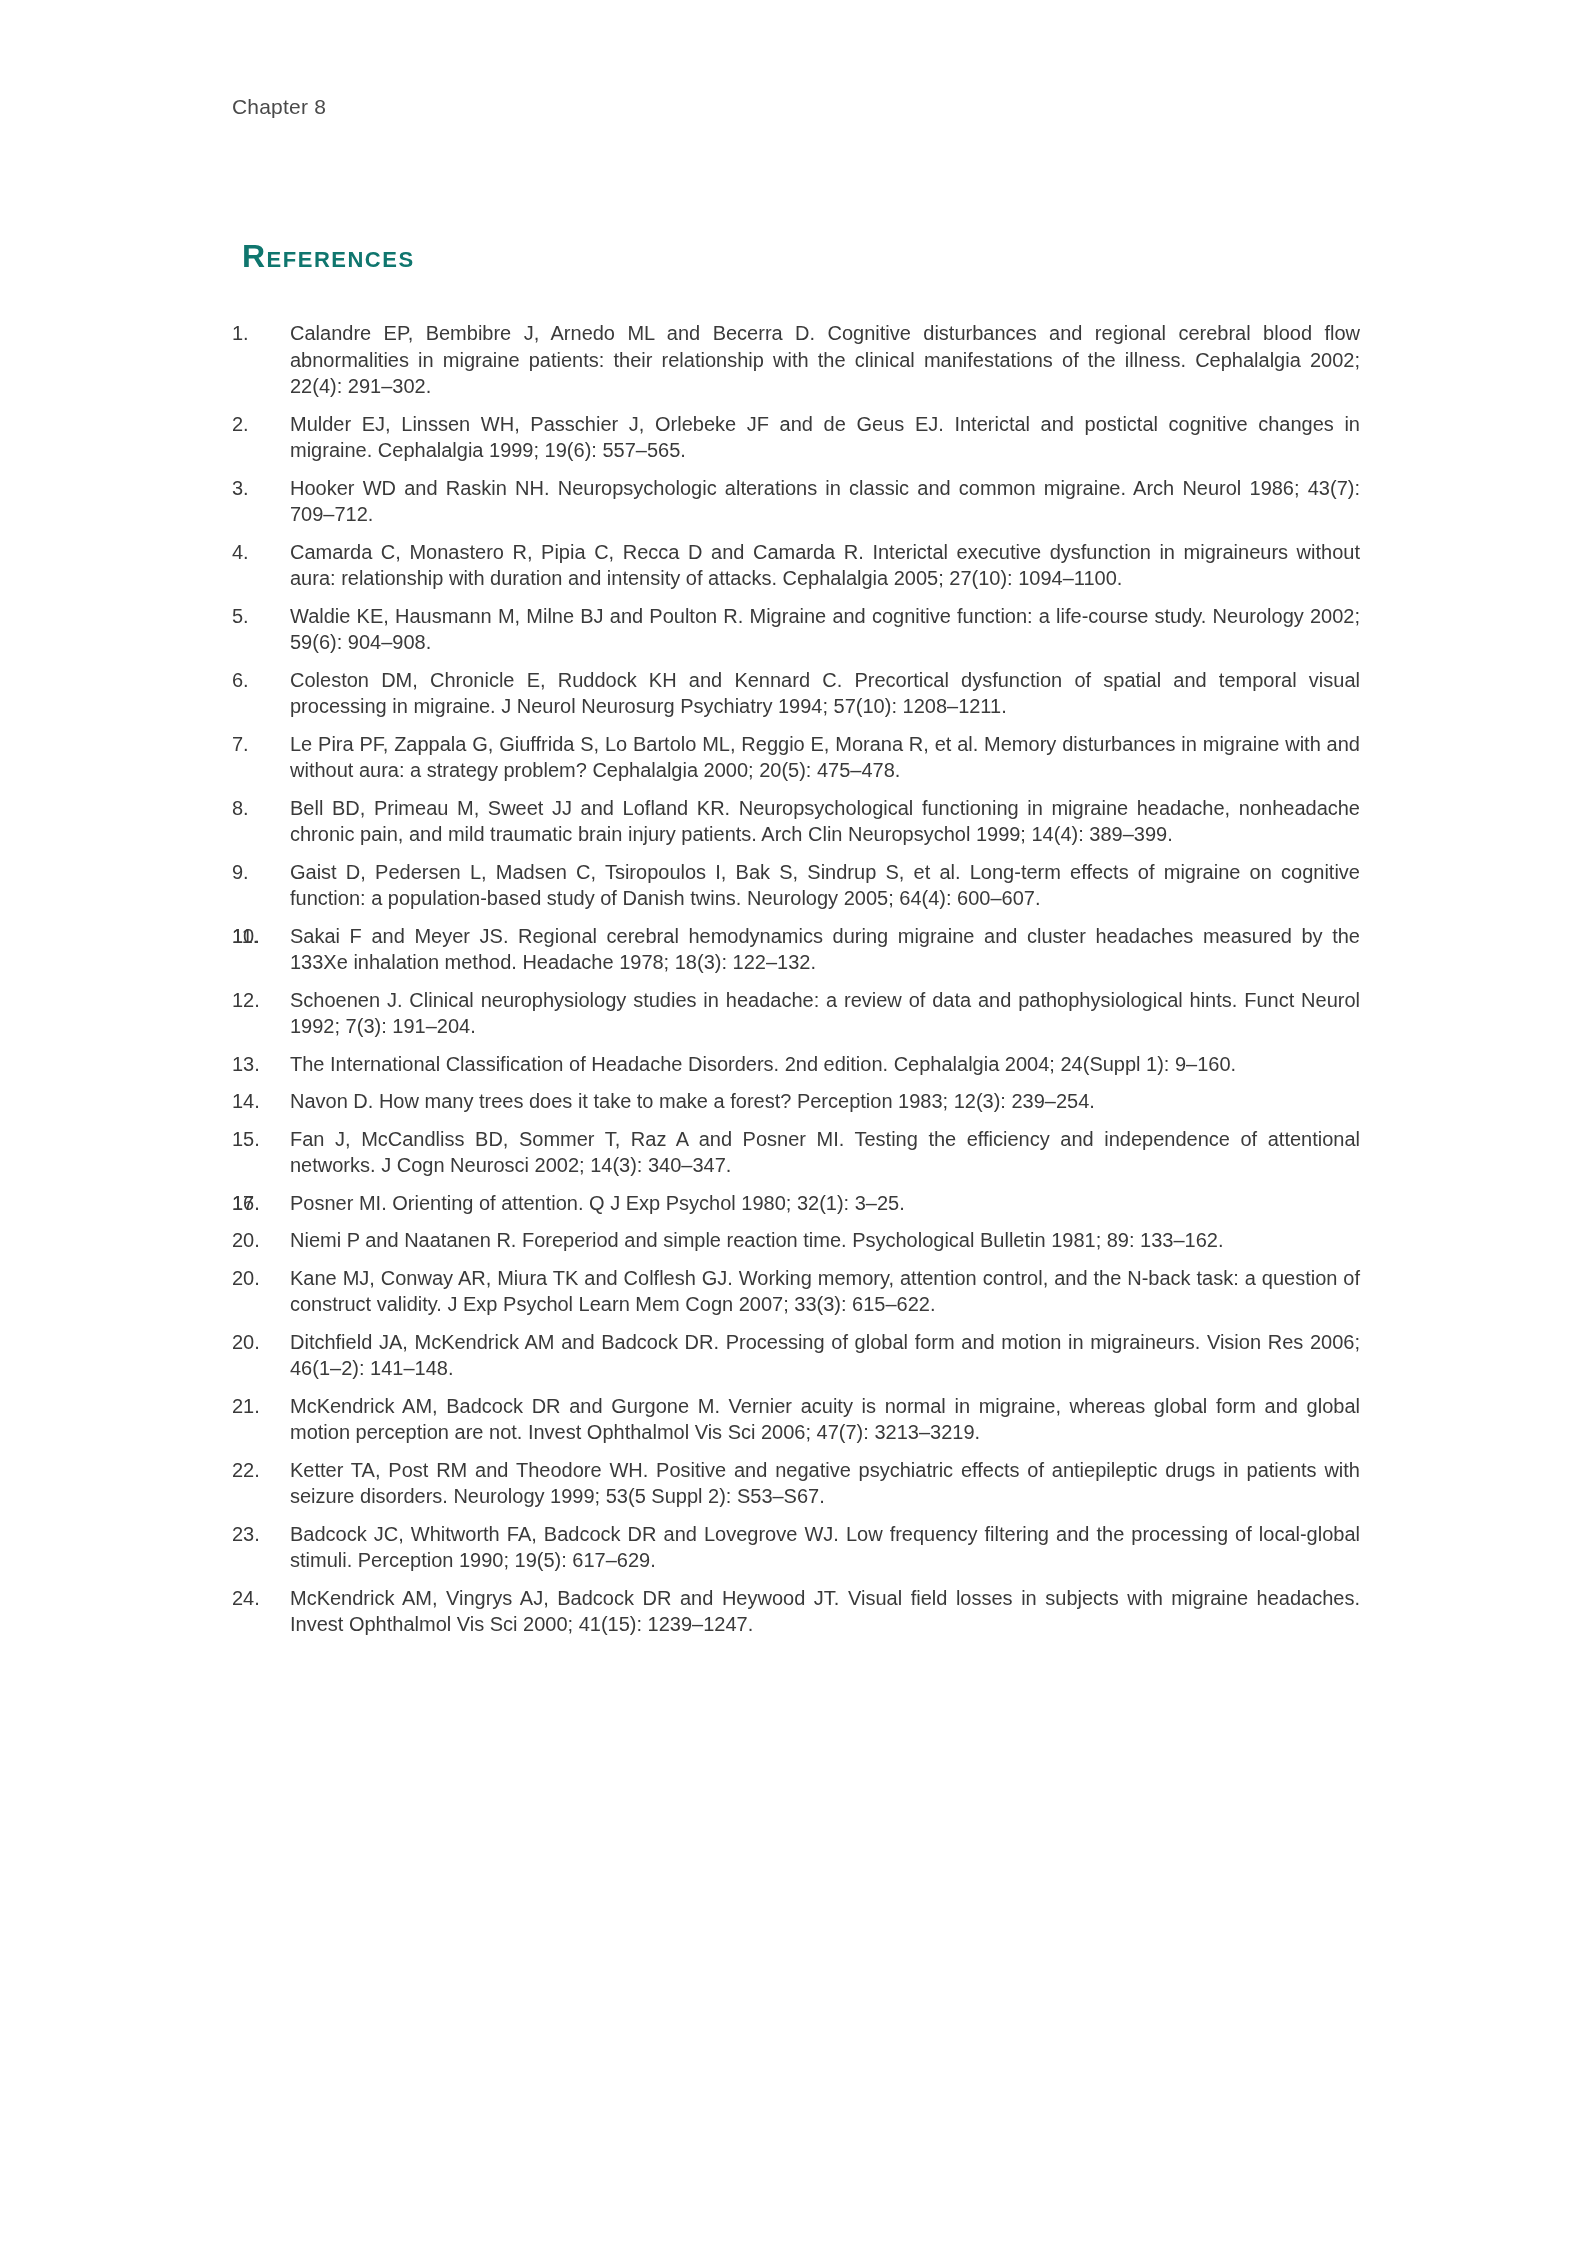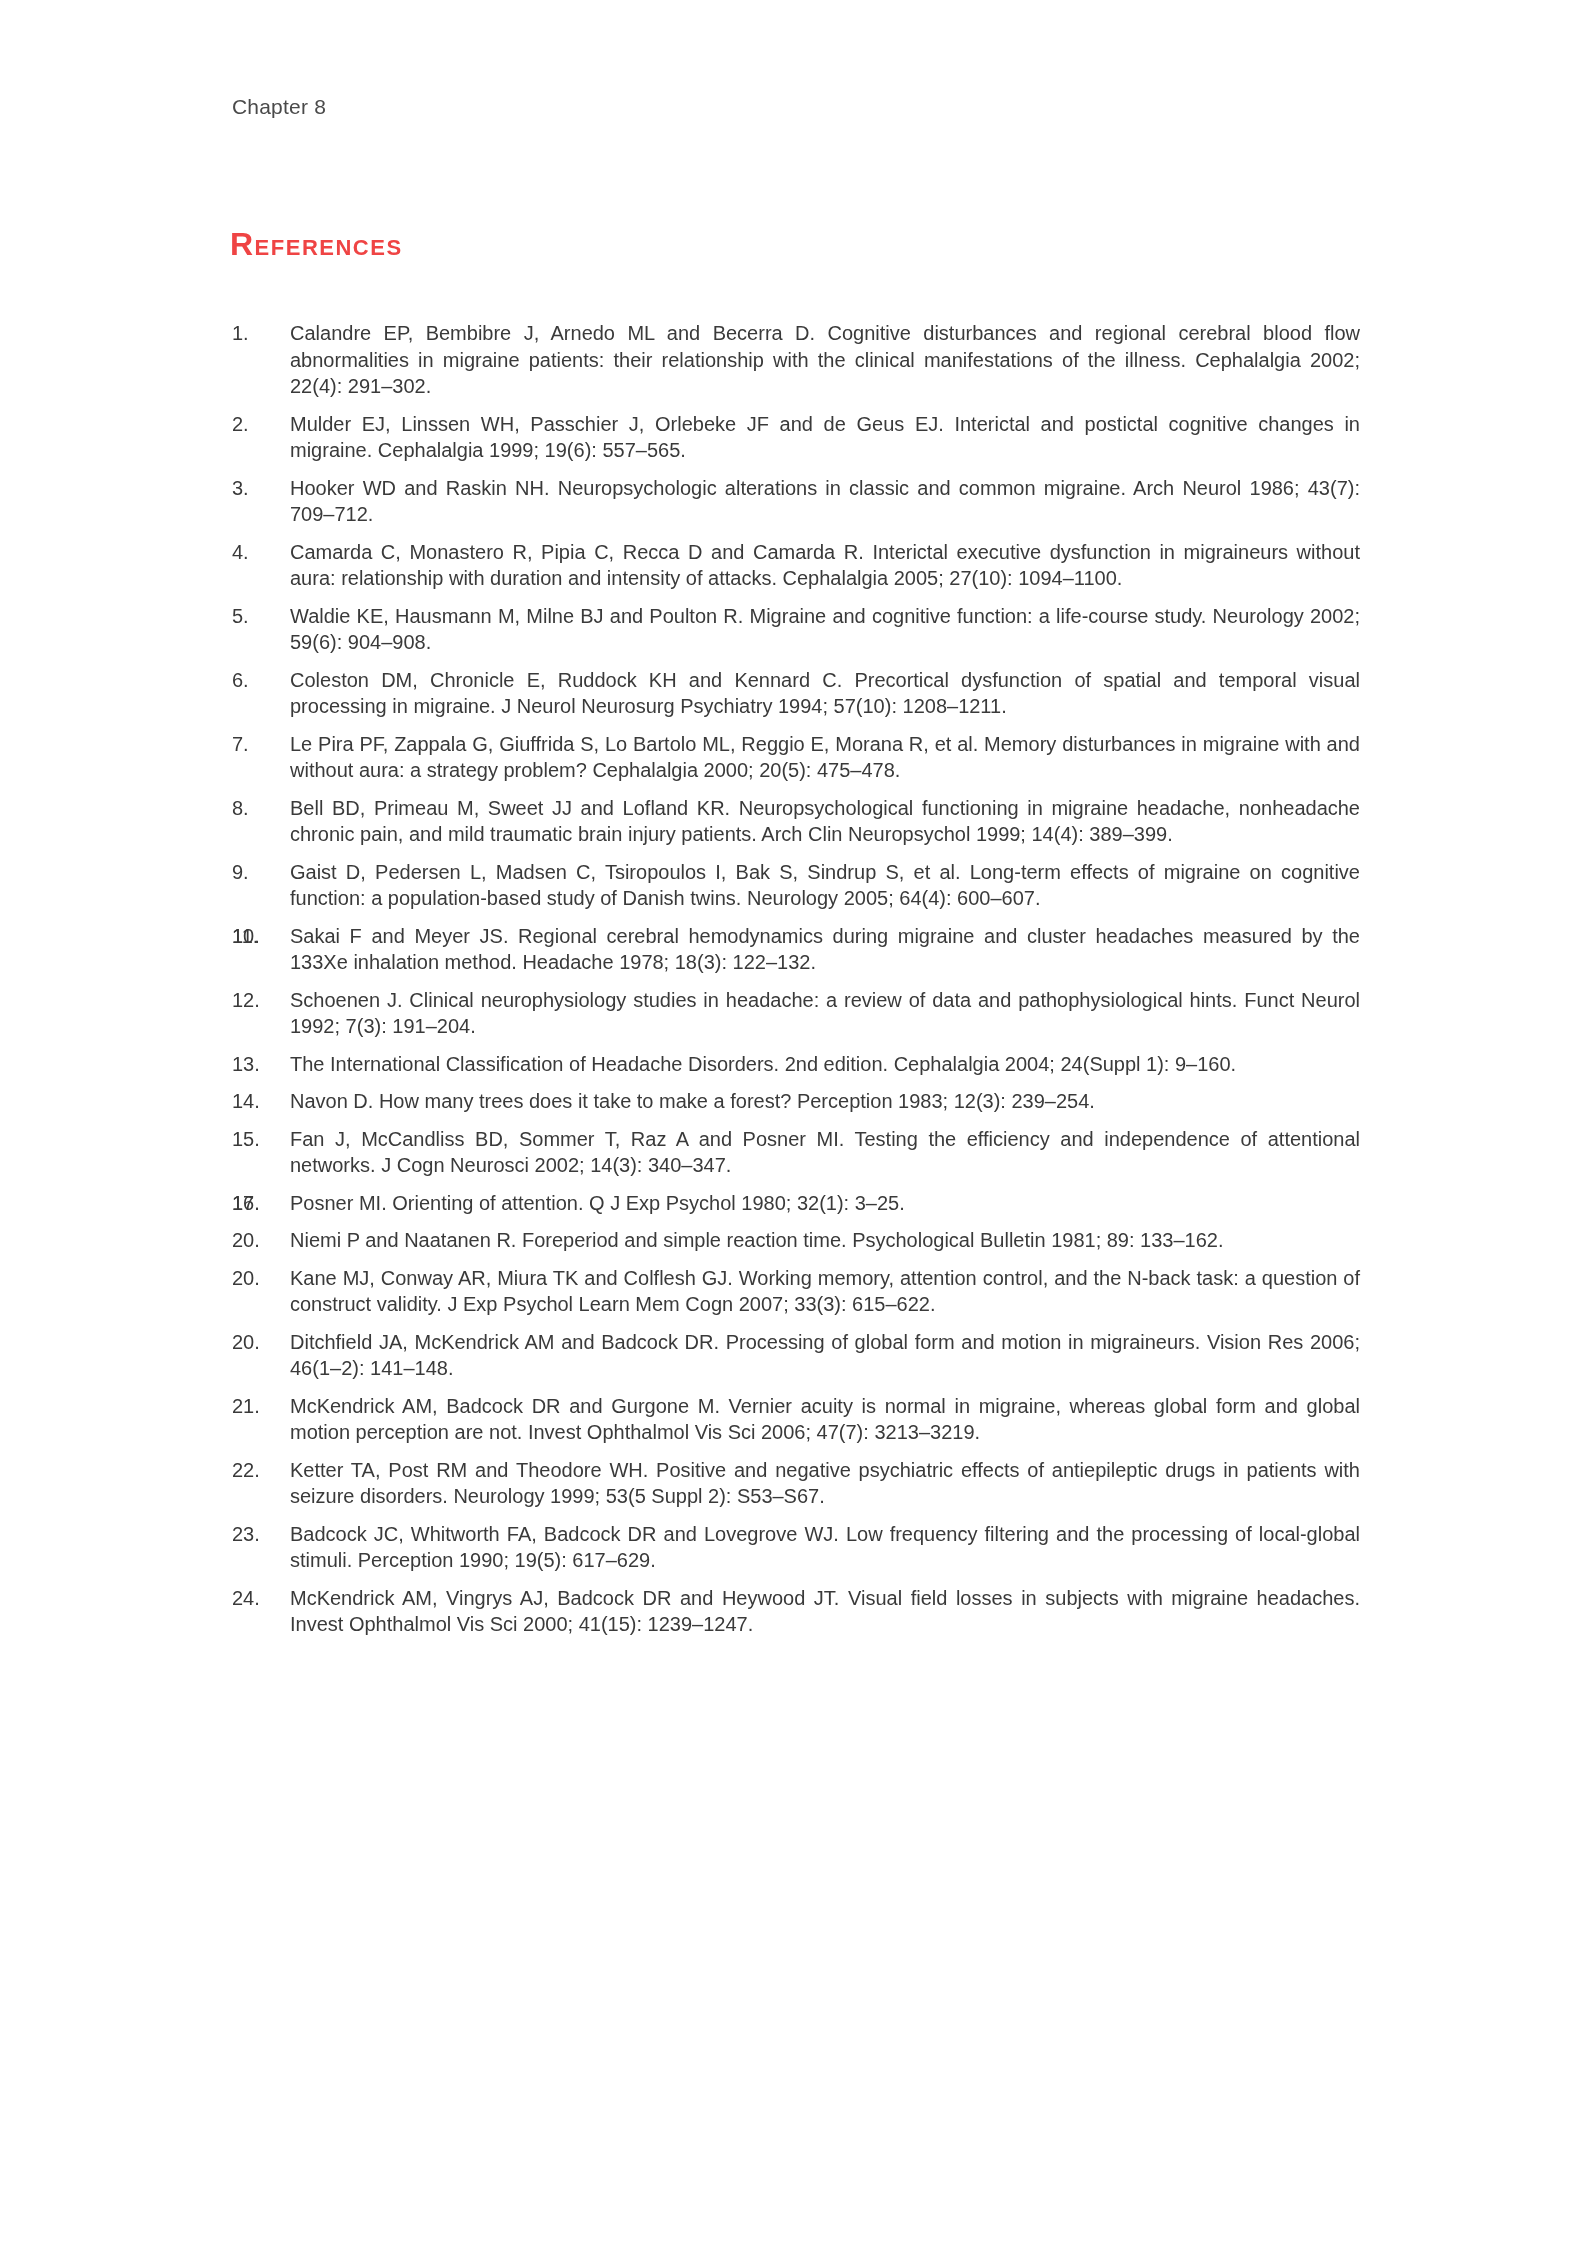--- a/index.html
+++ b/index.html
@@ -22,26 +22,26 @@
     top: 95px;
     left: 232px;
     font-size: 21px;
     color: #4a4a4a;
     letter-spacing: 0.2px;
   }
   .page-title {
     position: absolute;
     top: 226px;
     left: 230px;
-    margin: 0;
+    margin: 12px;
     font-size: 32px;
     font-weight: 600;
     font-variant: small-caps;
     letter-spacing: 1.5px;
-    color: #ef4444;
+    color: #0f766e;
   }
   .ref-list {
     position: absolute;
     top: 320px;
     left: 232px;
     width: 1128px;
   }
   .ref-item {
     position: relative;
     padding-left: 58px;

